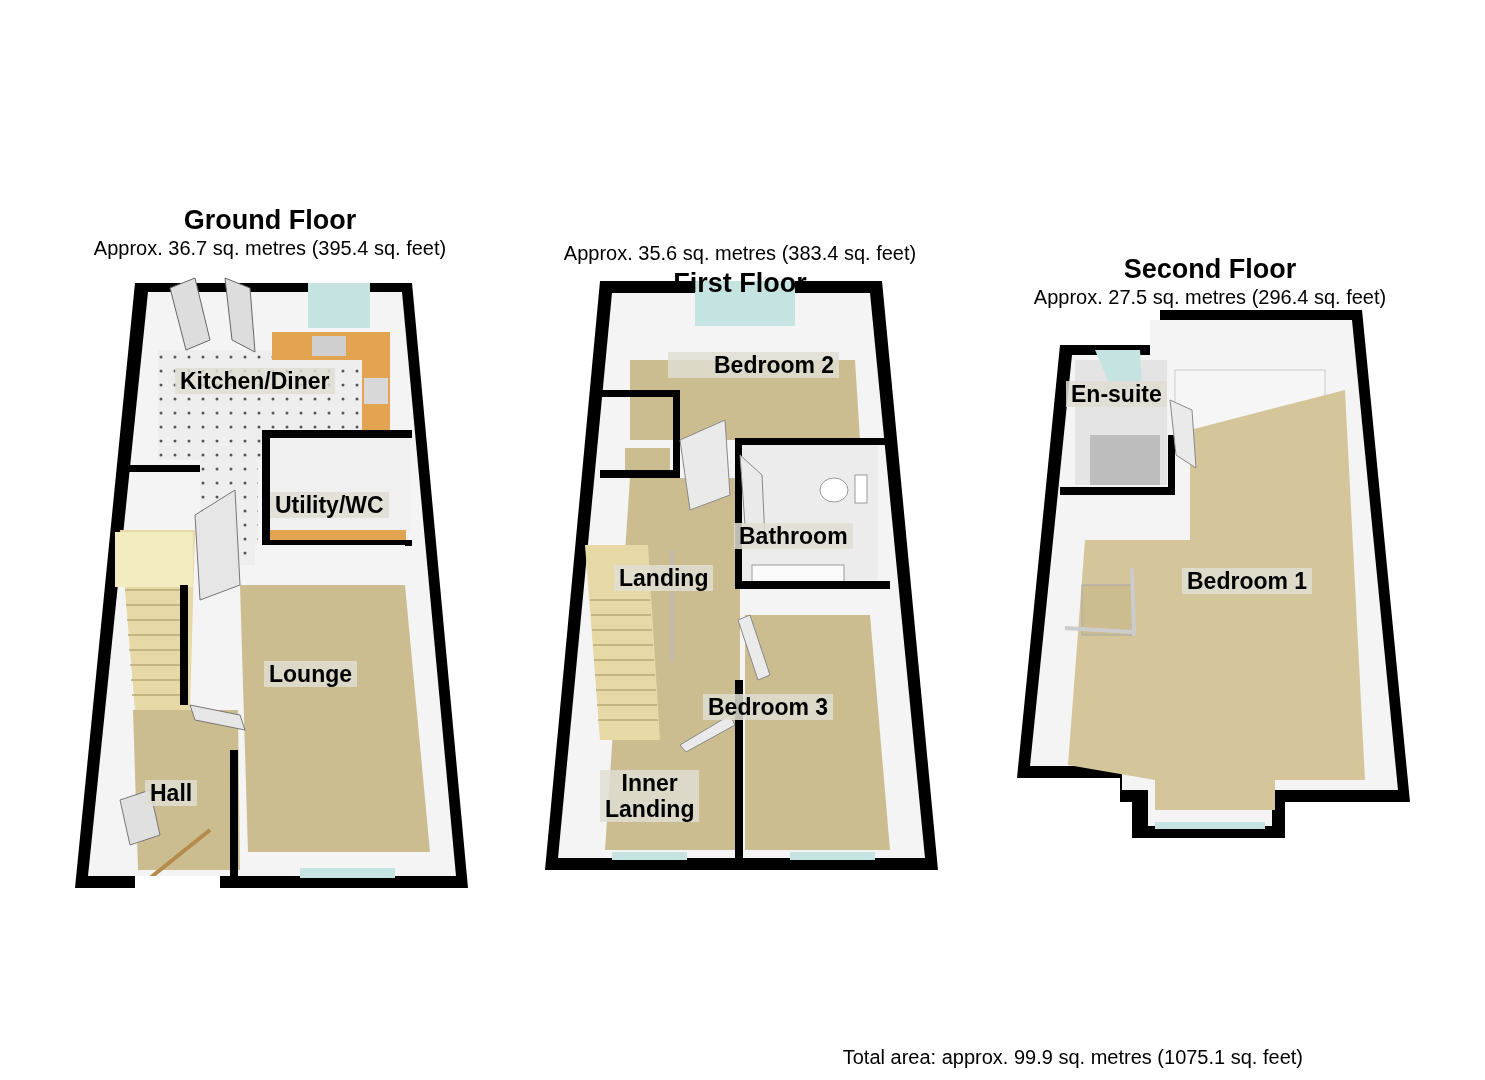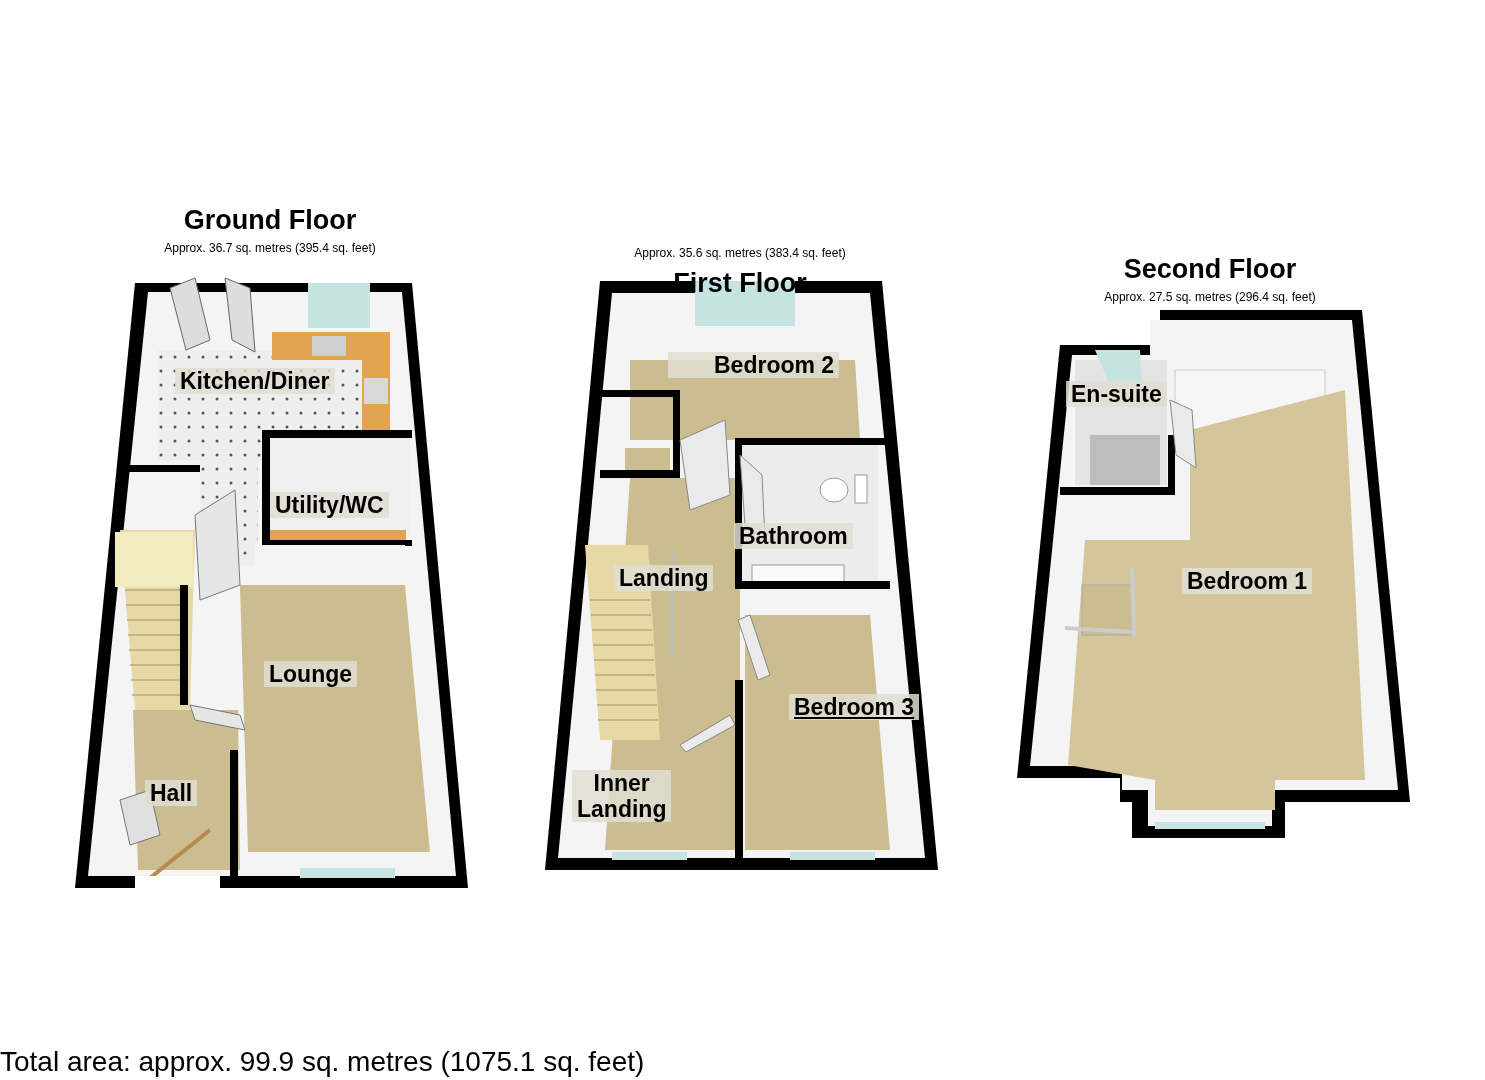--- a/index.html
+++ b/index.html
@@ -1,20 +1,20 @@
 <!DOCTYPE html>
 <html><head>
 <meta charset="utf-8">
 <style>
   html, body { margin:0; padding:0; background:#ffffff; }
   body { width:1485px; height:1080px; position:relative; overflow:hidden; font-family:"Liberation Sans", sans-serif; color:#000; }
   .floor-title { position:absolute; text-align:center; font-weight:bold; font-size:27px; line-height:30px; }
-  .floor-area { position:absolute; text-align:center; font-size:12px; line-height:18px; }
+  .floor-area { position:absolute; text-align:center; font-size:20px; line-height:18px; }
   .room-label { position:absolute; font-weight:bold; font-size:23px; line-height:26px; background:rgba(225,222,210,0.85); padding:0 5px; white-space:nowrap; text-align:center; }
-  .total { position:absolute; left:0; width:1303px; top:1046px; text-align:left; font-size:28px; }
+  .total { position:absolute; left:0; width:1303px; top:1046px; text-align:right; font-size:20px; }
   svg.plan { position:absolute; left:0; top:0; }
 </style>
 </head>
 <body>
 
 <svg class="plan" width="1485" height="1080" viewBox="0 0 1485 1080">
   <defs>
     <pattern id="tilepat" width="14" height="14" patternUnits="userSpaceOnUse">
       <rect width="14" height="14" fill="#eeeeee"></rect>
       <circle cx="7" cy="7" r="1.5" fill="#555"></circle>
@@ -162,20 +162,20 @@
 <div class="floor-area" style="left:1010px;width:400px;top:288px;">Approx. 27.5 sq. metres (296.4 sq. feet)</div>
 
 <div class="room-label" style="left:175px;top:368px;">Kitchen/Diner</div>
 <div class="room-label" style="left:270px;top:492px;text-align:right;">Utility/WC</div>
 <div class="room-label" style="left:264px;top:661px;">Lounge</div>
 <div class="room-label" style="left:145px;top:780px;">Hall</div>
 
 <div class="room-label" style="left:668px;top:352px;padding-left:46px;">Bedroom 2</div>
 <div class="room-label" style="left:734px;top:523px;">Bathroom</div>
 <div class="room-label" style="left:614px;top:565px;">Landing</div>
-<div class="room-label" style="left:789px;top:694px;text-decoration:underline;">Bedroom 3</div>
-<div class="room-label" style="left:572px;top:770px;white-space:pre;line-height:26px;">Inner
+<div class="room-label" style="left:703px;top:694px;">Bedroom 3</div>
+<div class="room-label" style="left:600px;top:770px;white-space:pre;line-height:26px;">Inner
 Landing</div>
 
 <div class="room-label" style="left:1066px;top:381px;">En-suite</div>
 <div class="room-label" style="left:1182px;top:568px;">Bedroom 1</div>
 
 <div class="total">Total area: approx. 99.9 sq. metres (1075.1 sq. feet)</div>
 
 </body></html>

